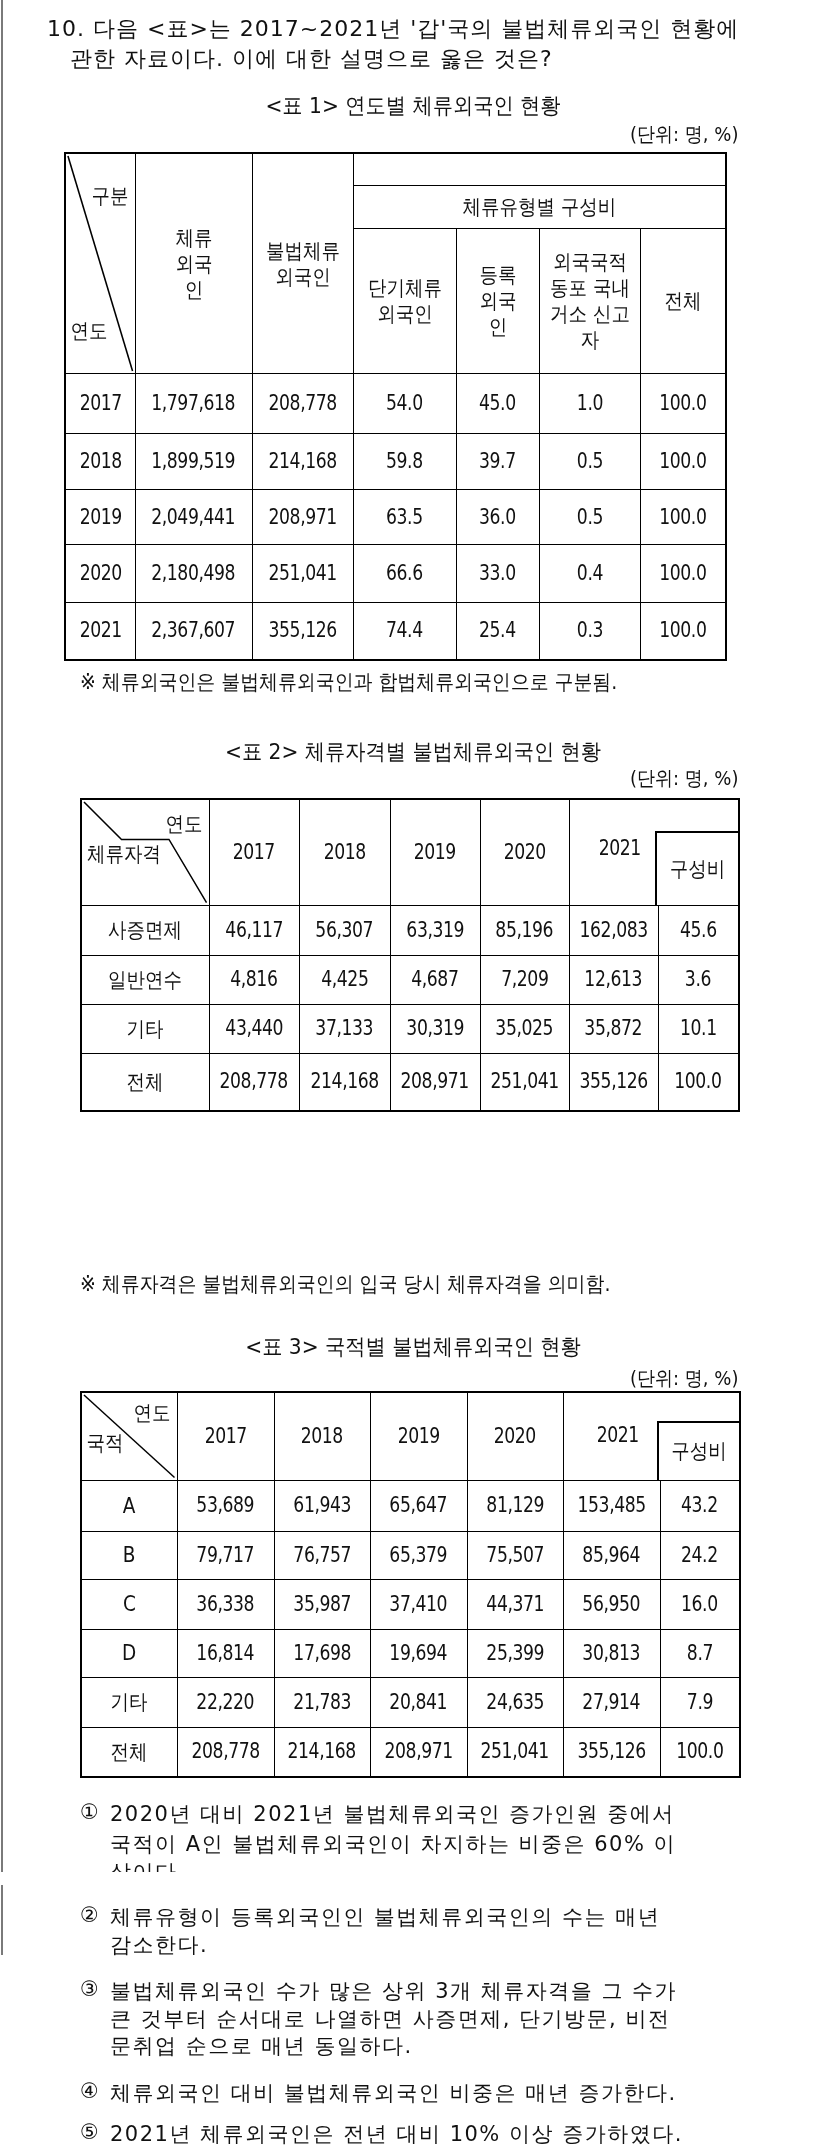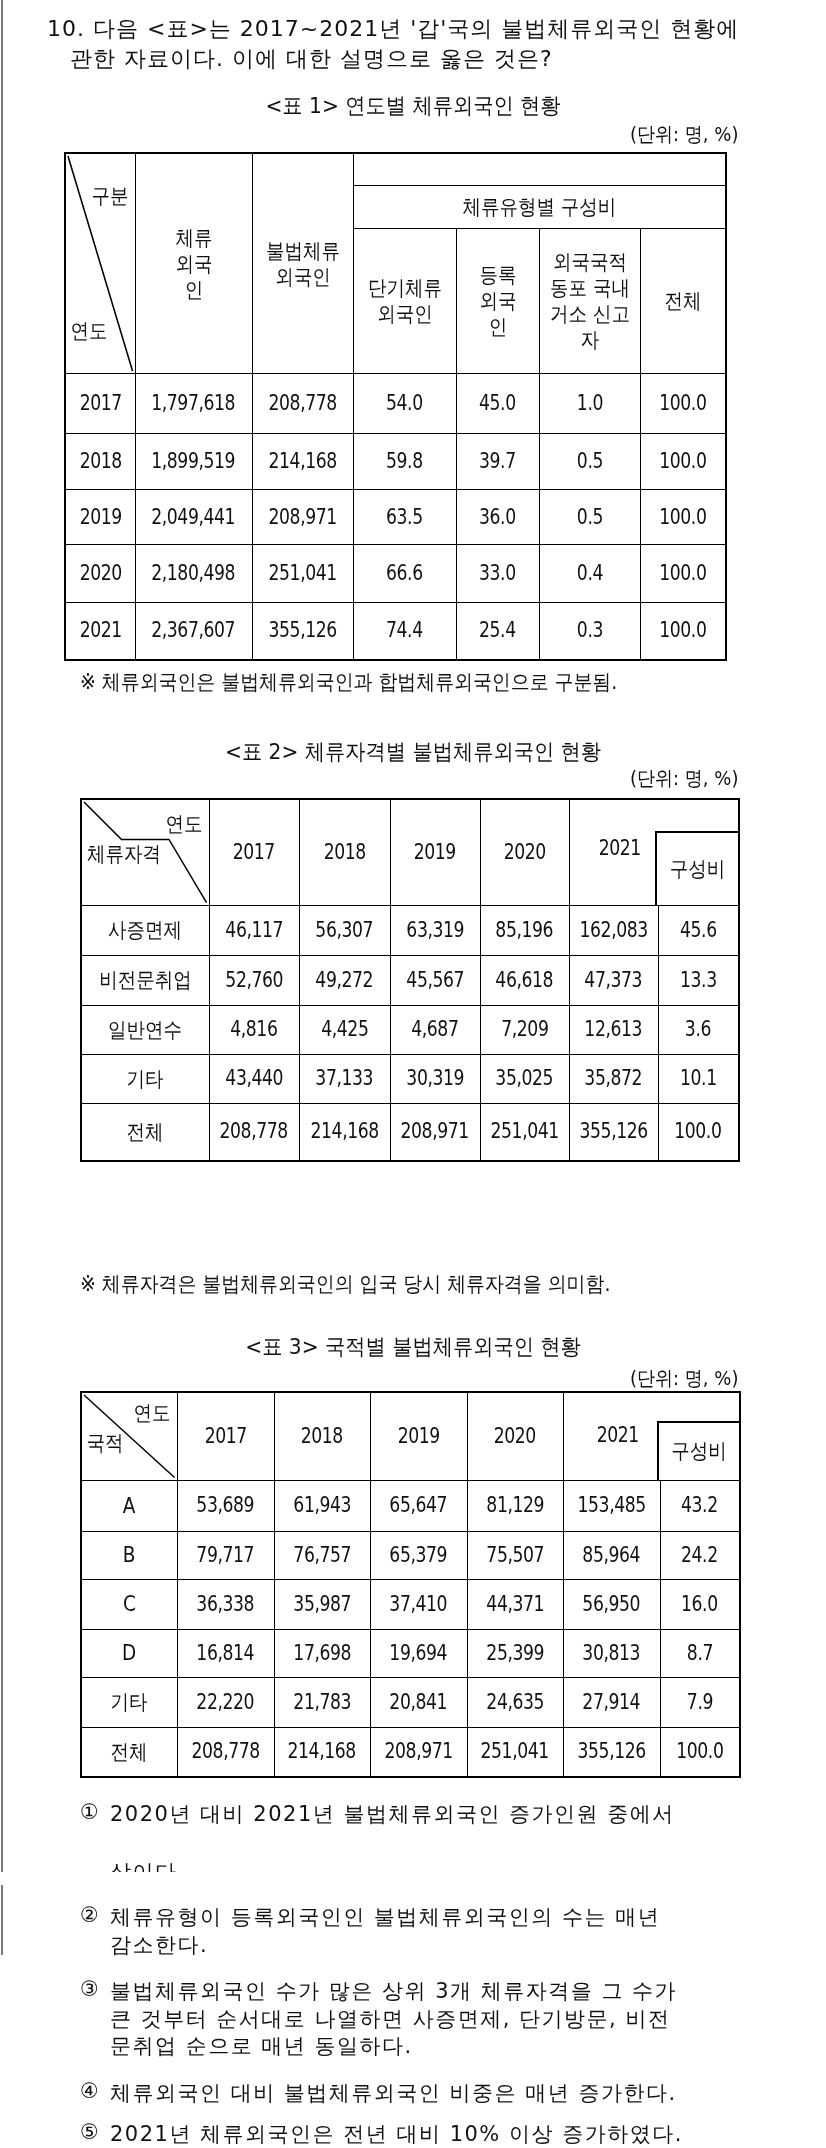--- a/index.html
+++ b/index.html
@@ -164,29 +164,20 @@
   </tr>
   <tr style="height:50px">
     <td><span class="h">사증면제</span></td>
     <td><span class="n">46,117</span></td>
         <td><span class="n">56,307</span></td>
     <td><span class="n">63,319</span></td>
         <td><span class="n">85,196</span></td>
     <td><span class="n">162,083</span></td>
         <td><span class="n">45.6</span></td>
   </tr>
-  <tr style="height:50px">
-    <td><span class="h">비전문취업</span></td>
-    <td><span class="n">52,760</span></td>
-        <td><span class="n">49,272</span></td>
-    <td><span class="n">45,567</span></td>
-        <td><span class="n">46,618</span></td>
-    <td><span class="n">47,373</span></td>
-        <td><span class="n">13.3</span></td>
-  </tr>
   <tr style="height:49px">
     <td><span class="h">일반연수</span></td>
     <td><span class="n">4,816</span></td>
         <td><span class="n">4,425</span></td>
     <td><span class="n">4,687</span></td>
         <td><span class="n">7,209</span></td>
     <td><span class="n">12,613</span></td>
         <td><span class="n">3.6</span></td>
   </tr>
   <tr style="height:49px">
@@ -299,20 +290,21 @@
         <td><span class="n">251,041</span></td>
     <td><span class="n">355,126</span></td>
         <td><span class="n">100.0</span></td>
   </tr>
 </tbody>
   </table>
 
 <div class="clipwrap" style="top:1795px; height:77px;">
   <div class="cnum" style="top:5px;">①</div>
   <div class="choice" style="top:5px;">2020년 대비 2021년 불법체류외국인 증가인원 중에서</div>
+  <div class="choice" style="top:35px;">국적이 A인 불법체류외국인이 차지하는 비중은 60% 이</div>
   <div class="choice" style="top:63px;">상이다.</div>
 </div>
 
 <div class="cnum" style="top:1903px;">②</div>
 <div class="choice" style="top:1903px;">체류유형이 등록외국인인 불법체류외국인의 수는 매년</div>
 <div class="choice" style="top:1931px;">감소한다.</div>
 
 <div class="cnum" style="top:1977px;">③</div>
 <div class="choice" style="top:1977px;">불법체류외국인 수가 많은 상위 3개 체류자격을 그 수가</div>
 <div class="choice" style="top:2005px;">큰 것부터 순서대로 나열하면 사증면제, 단기방문, 비전</div>

